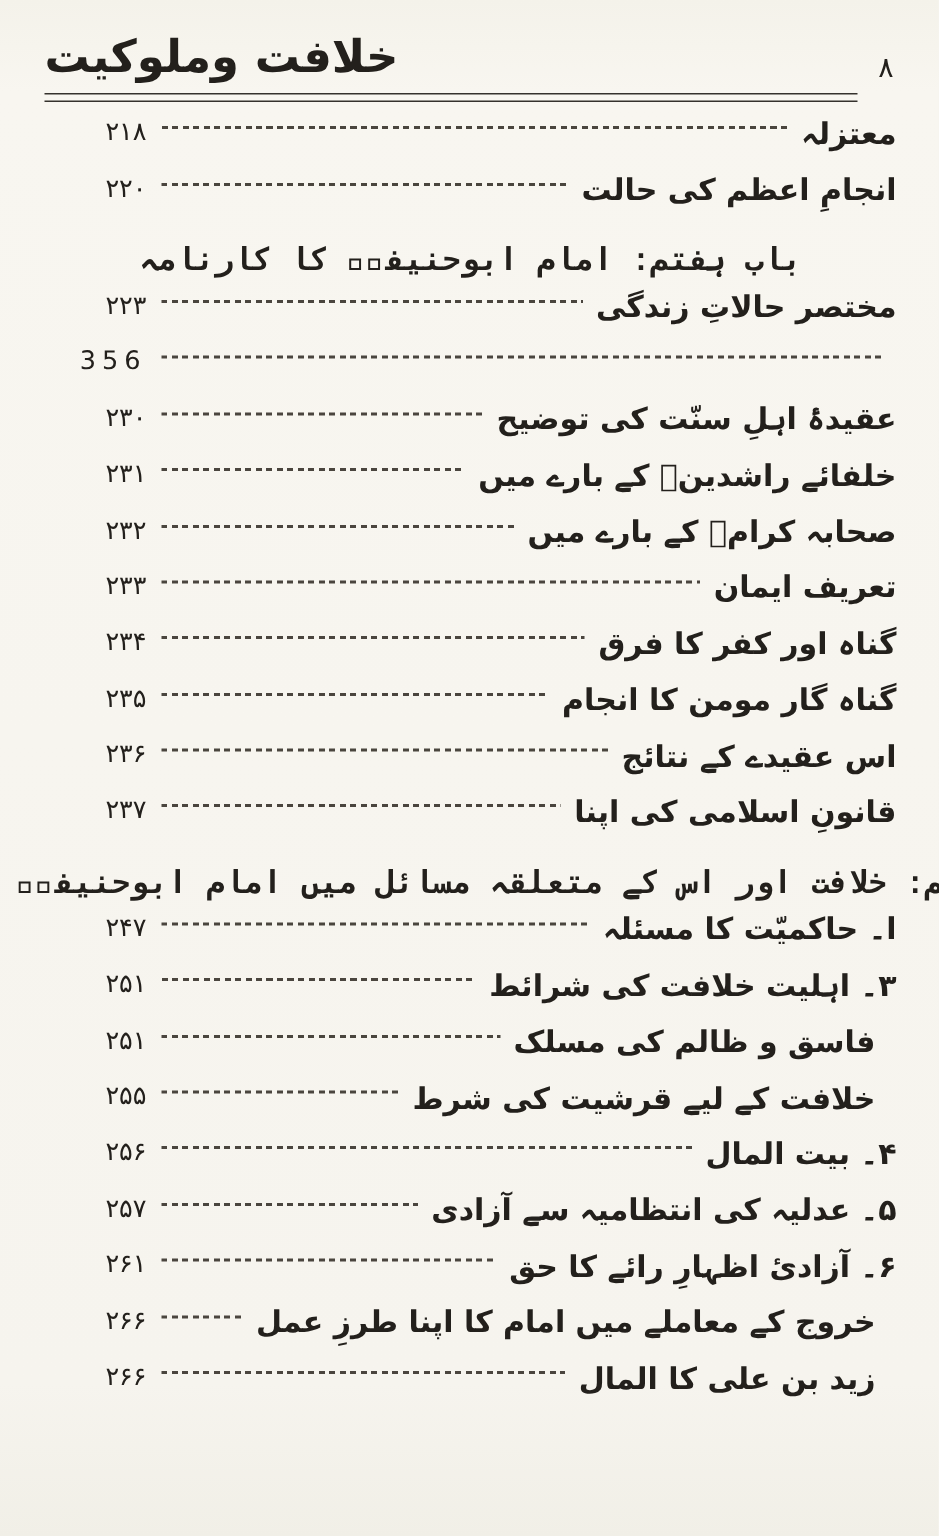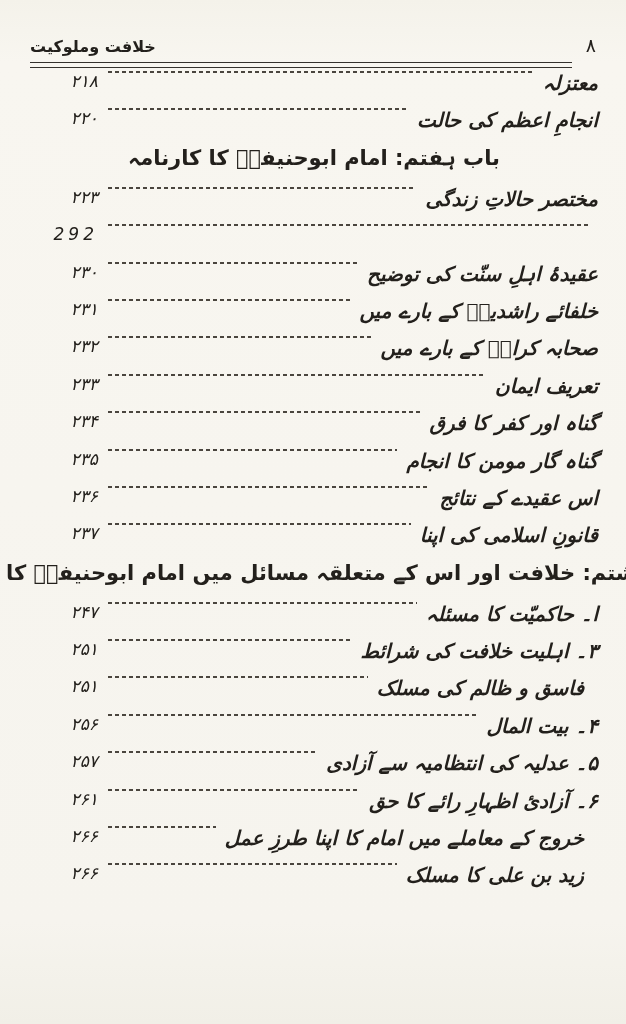--- a/index.html
+++ b/index.html
@@ -29,21 +29,21 @@
     justify-content:space-between;
     align-items:flex-end;
     direction:ltr;
   }
   .pagenum-top{
     font-size:19px;
     letter-spacing:2px;
     padding-left:6px;
   }
   .book-title{
-    font-size:16px;
+    font-size:30px;
     font-weight:bold;
     direction:rtl;
   }
   .double-rule{
     position:absolute;
     top:62px;left:30px;right:54px;
     height:4px;
     border-top:1.6px solid #35322d;
     border-bottom:1px solid #35322d;
   }
@@ -51,22 +51,21 @@
   .toc{
     position:absolute;
     top:71px;left:30px;right:28px;
     display:flex;
     flex-direction:column;
   }
   .toc-row{
     height:37.4px;
     display:flex;
     direction:ltr;           
-    align-items:flex-start;
-    font-style:italic;
+    align-items:center;
   }
   .page-no{
     width:68px;
     min-width:68px;
     text-align:right;
     font-size:17px;
     letter-spacing:4px;
     padding-bottom:3px;
     direction:ltr;
     white-space:nowrap;
@@ -82,23 +81,24 @@
     font-size:20px;
     font-weight:bold;
     line-height:1.25;
     white-space:nowrap;
     padding-bottom:1px;
   }
   .toc-row.indent .entry-title{padding-left:0;margin-right:14px;}
   .toc-heading{
     height:41px;
     display:flex;
-    align-items:flex-start;
+    align-items:flex-end;
     justify-content:center;
     direction:rtl;
+    font-family:Liberation Mono, monospace;
   }
   .heading-text{
     font-size:21px;
     font-weight:bold;
     white-space:nowrap;
   }
 </style>
 </head>
 <body>
 
@@ -128,21 +128,21 @@
     <span class="heading-text">باب ہفتم: امام ابوحنیفہؒ کا کارنامہ</span>
   </div>
 
   <div class="toc-row">
     <span class="page-no">۲۲۳</span>
     <span class="leader"></span>
     <span class="entry-title">مختصر حالاتِ زندگی</span>
   </div>
 
   <div class="toc-row">
-    <span class="page-no">292</span>
+    <span class="page-no">356</span>
     <span class="leader"></span>
   </div>
 
   <div class="toc-row">
     <span class="page-no">۲۳۰</span>
     <span class="leader"></span>
     <span class="entry-title">عقیدۂ اہلِ سنّت کی توضیح</span>
   </div>
 
   <div class="toc-row">
@@ -203,20 +203,25 @@
     <span class="leader"></span>
     <span class="entry-title">۳۔ اہلیت خلافت کی شرائط</span>
   </div>
 
   <div class="toc-row indent">
     <span class="page-no">۲۵۱</span>
     <span class="leader"></span>
     <span class="entry-title">فاسق و ظالم کی مسلک</span>
   </div>
 
+  <div class="toc-row indent">
+    <span class="page-no">۲۵۵</span>
+    <span class="leader"></span>
+    <span class="entry-title">خلافت کے لیے قرشیت کی شرط</span>
+  </div>
 
   <div class="toc-row">
     <span class="page-no">۲۵۶</span>
     <span class="leader"></span>
     <span class="entry-title">۴۔ بیت المال</span>
   </div>
 
   <div class="toc-row">
     <span class="page-no">۲۵۷</span>
     <span class="leader"></span>
@@ -232,17 +237,17 @@
 
   <div class="toc-row indent">
     <span class="page-no">۲۶۶</span>
     <span class="leader"></span>
     <span class="entry-title">خروج کے معاملے میں امام کا اپنا طرزِ عمل</span>
   </div>
 
   <div class="toc-row indent">
     <span class="page-no">۲۶۶</span>
     <span class="leader"></span>
-    <span class="entry-title">زید بن علی کا مسلک</span>
+    <span class="entry-title">زید بن علی کا المال</span>
   </div>
 </div>
 
 </div>
 
 </body></html>

